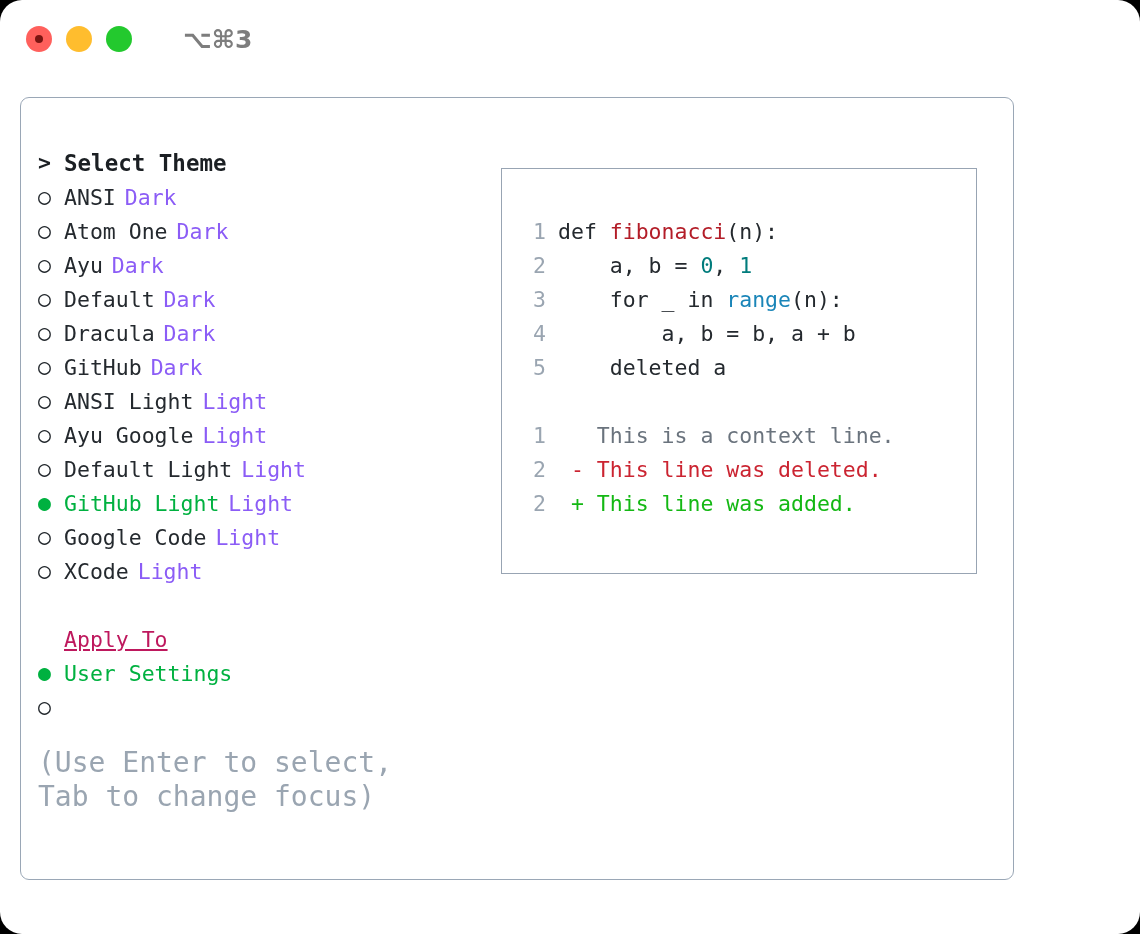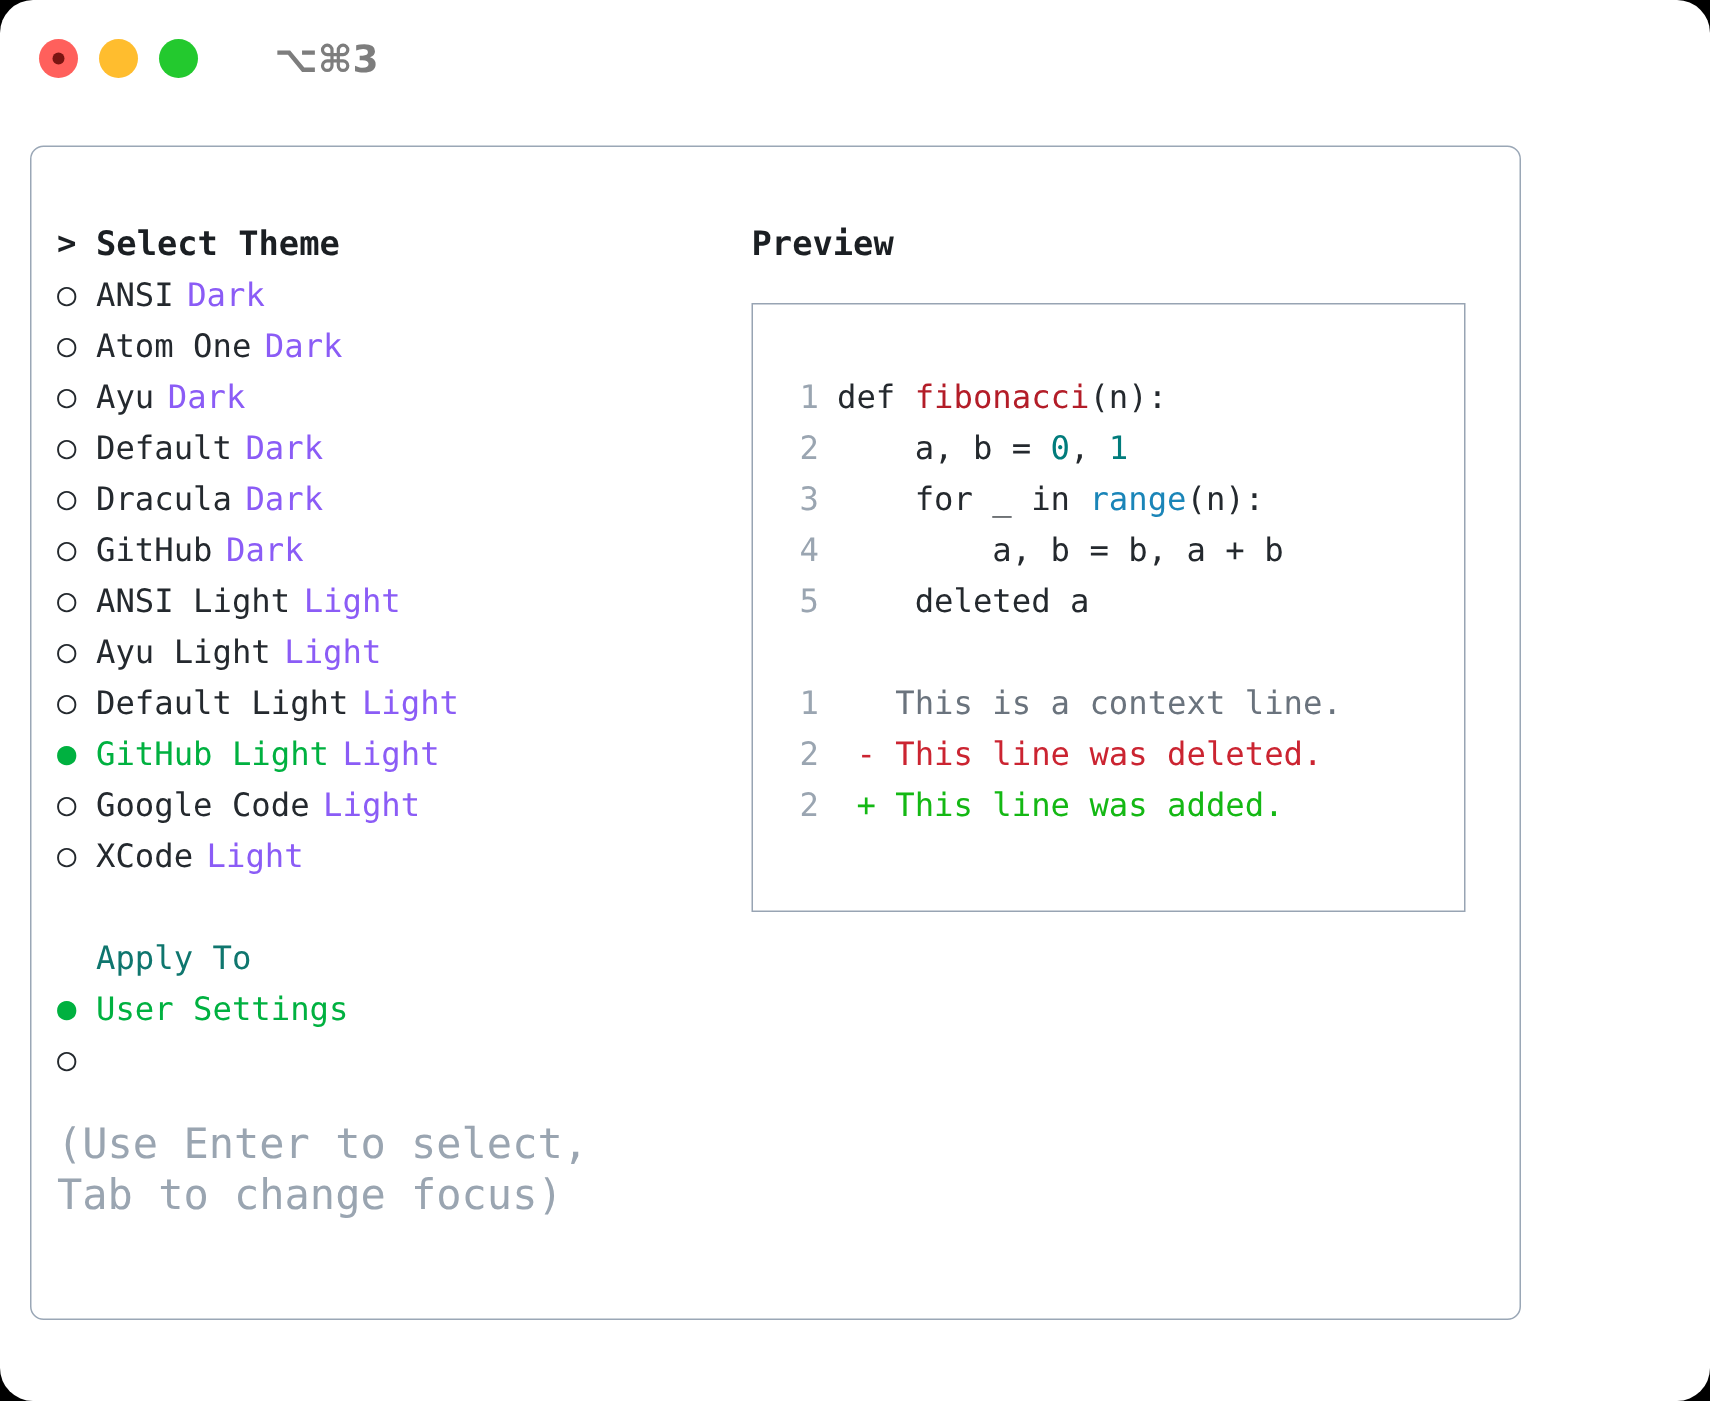--- a/index.html
+++ b/index.html
@@ -93,21 +93,22 @@
   .heading .marker { font-weight: bold; }
   .dot-empty  { color: #24292e; }
   .dot-filled { color: #00b140; }
   .label-sel  { color: #00b140; }
   .tag {
     color: #8b5cf6;
     margin-left: 9px;
   }
   .section-title {
     font-weight: normal;
-    color: #0f766e;
+    color: #be185d;
+    text-decoration: underline;
   }
   .spacer-row { height: 34px; }
   .hint {
     margin-top: 22px;
     font-size: 28px;
     line-height: 34px;
     color: #9aa5b1;
     width: 410px;
   }
   
@@ -179,21 +180,21 @@
       </div>
 
       <div id="theme-list">
           <div class="row"><span class="marker dot-empty">○</span><span>ANSI</span><span class="tag">Dark</span></div>
           <div class="row"><span class="marker dot-empty">○</span><span>Atom One</span><span class="tag">Dark</span></div>
           <div class="row"><span class="marker dot-empty">○</span><span>Ayu</span><span class="tag">Dark</span></div>
           <div class="row"><span class="marker dot-empty">○</span><span>Default</span><span class="tag">Dark</span></div>
           <div class="row"><span class="marker dot-empty">○</span><span>Dracula</span><span class="tag">Dark</span></div>
           <div class="row"><span class="marker dot-empty">○</span><span>GitHub</span><span class="tag">Dark</span></div>
           <div class="row"><span class="marker dot-empty">○</span><span>ANSI Light</span><span class="tag">Light</span></div>
-          <div class="row"><span class="marker dot-empty">○</span><span>Ayu Light</span><span class="tag">Light</span></div>
+          <div class="row"><span class="marker dot-empty">○</span><span>Ayu Google</span><span class="tag">Light</span></div>
           <div class="row"><span class="marker dot-empty">○</span><span>Default Light</span><span class="tag">Light</span></div>
           <div class="row"><span class="marker dot-filled">●</span><span class="label-sel">GitHub Light</span><span class="tag">Light</span></div>
           <div class="row"><span class="marker dot-empty">○</span><span>Google Code</span><span class="tag">Light</span></div>
           <div class="row"><span class="marker dot-empty">○</span><span>XCode</span><span class="tag">Light</span></div>
         </div>
 
       <div class="spacer-row"></div>
 
       <div class="row section-title">
         <span class="marker"></span><span>Apply To</span>
@@ -201,21 +202,20 @@
 
       <div id="apply-list">
           <div class="row"><span class="marker dot-filled">●</span><span class="label-sel">User Settings</span></div>
           <div class="row"><span class="marker dot-empty">○</span></div>
         </div>
 
       <div class="hint">(Use Enter to select, Tab to change focus)</div>
     </div>
 
     <div class="right-col">
-      <div class="preview-title">Preview</div>
       <div class="preview-box">
         <div id="code-block">
             <div class="code-line"><span class="ln">1</span><span class="code-body">def </span><span class="tok-func">fibonacci</span><span class="code-body">(n):</span></div>
             <div class="code-line"><span class="ln">2</span><span class="code-body">    a, b = </span><span class="tok-num">0</span><span class="code-body">, </span><span class="tok-num">1</span></div>
             <div class="code-line"><span class="ln">3</span><span class="code-body">    for _ in </span><span class="tok-built">range</span><span class="code-body">(n):</span></div>
             <div class="code-line"><span class="ln">4</span><span class="code-body">        a, b = b, a + b</span></div>
             <div class="code-line"><span class="ln">5</span><span class="code-body">    deleted a</span></div>
           </div>
         <div class="blank-line"></div>
         <div id="diff-block">

